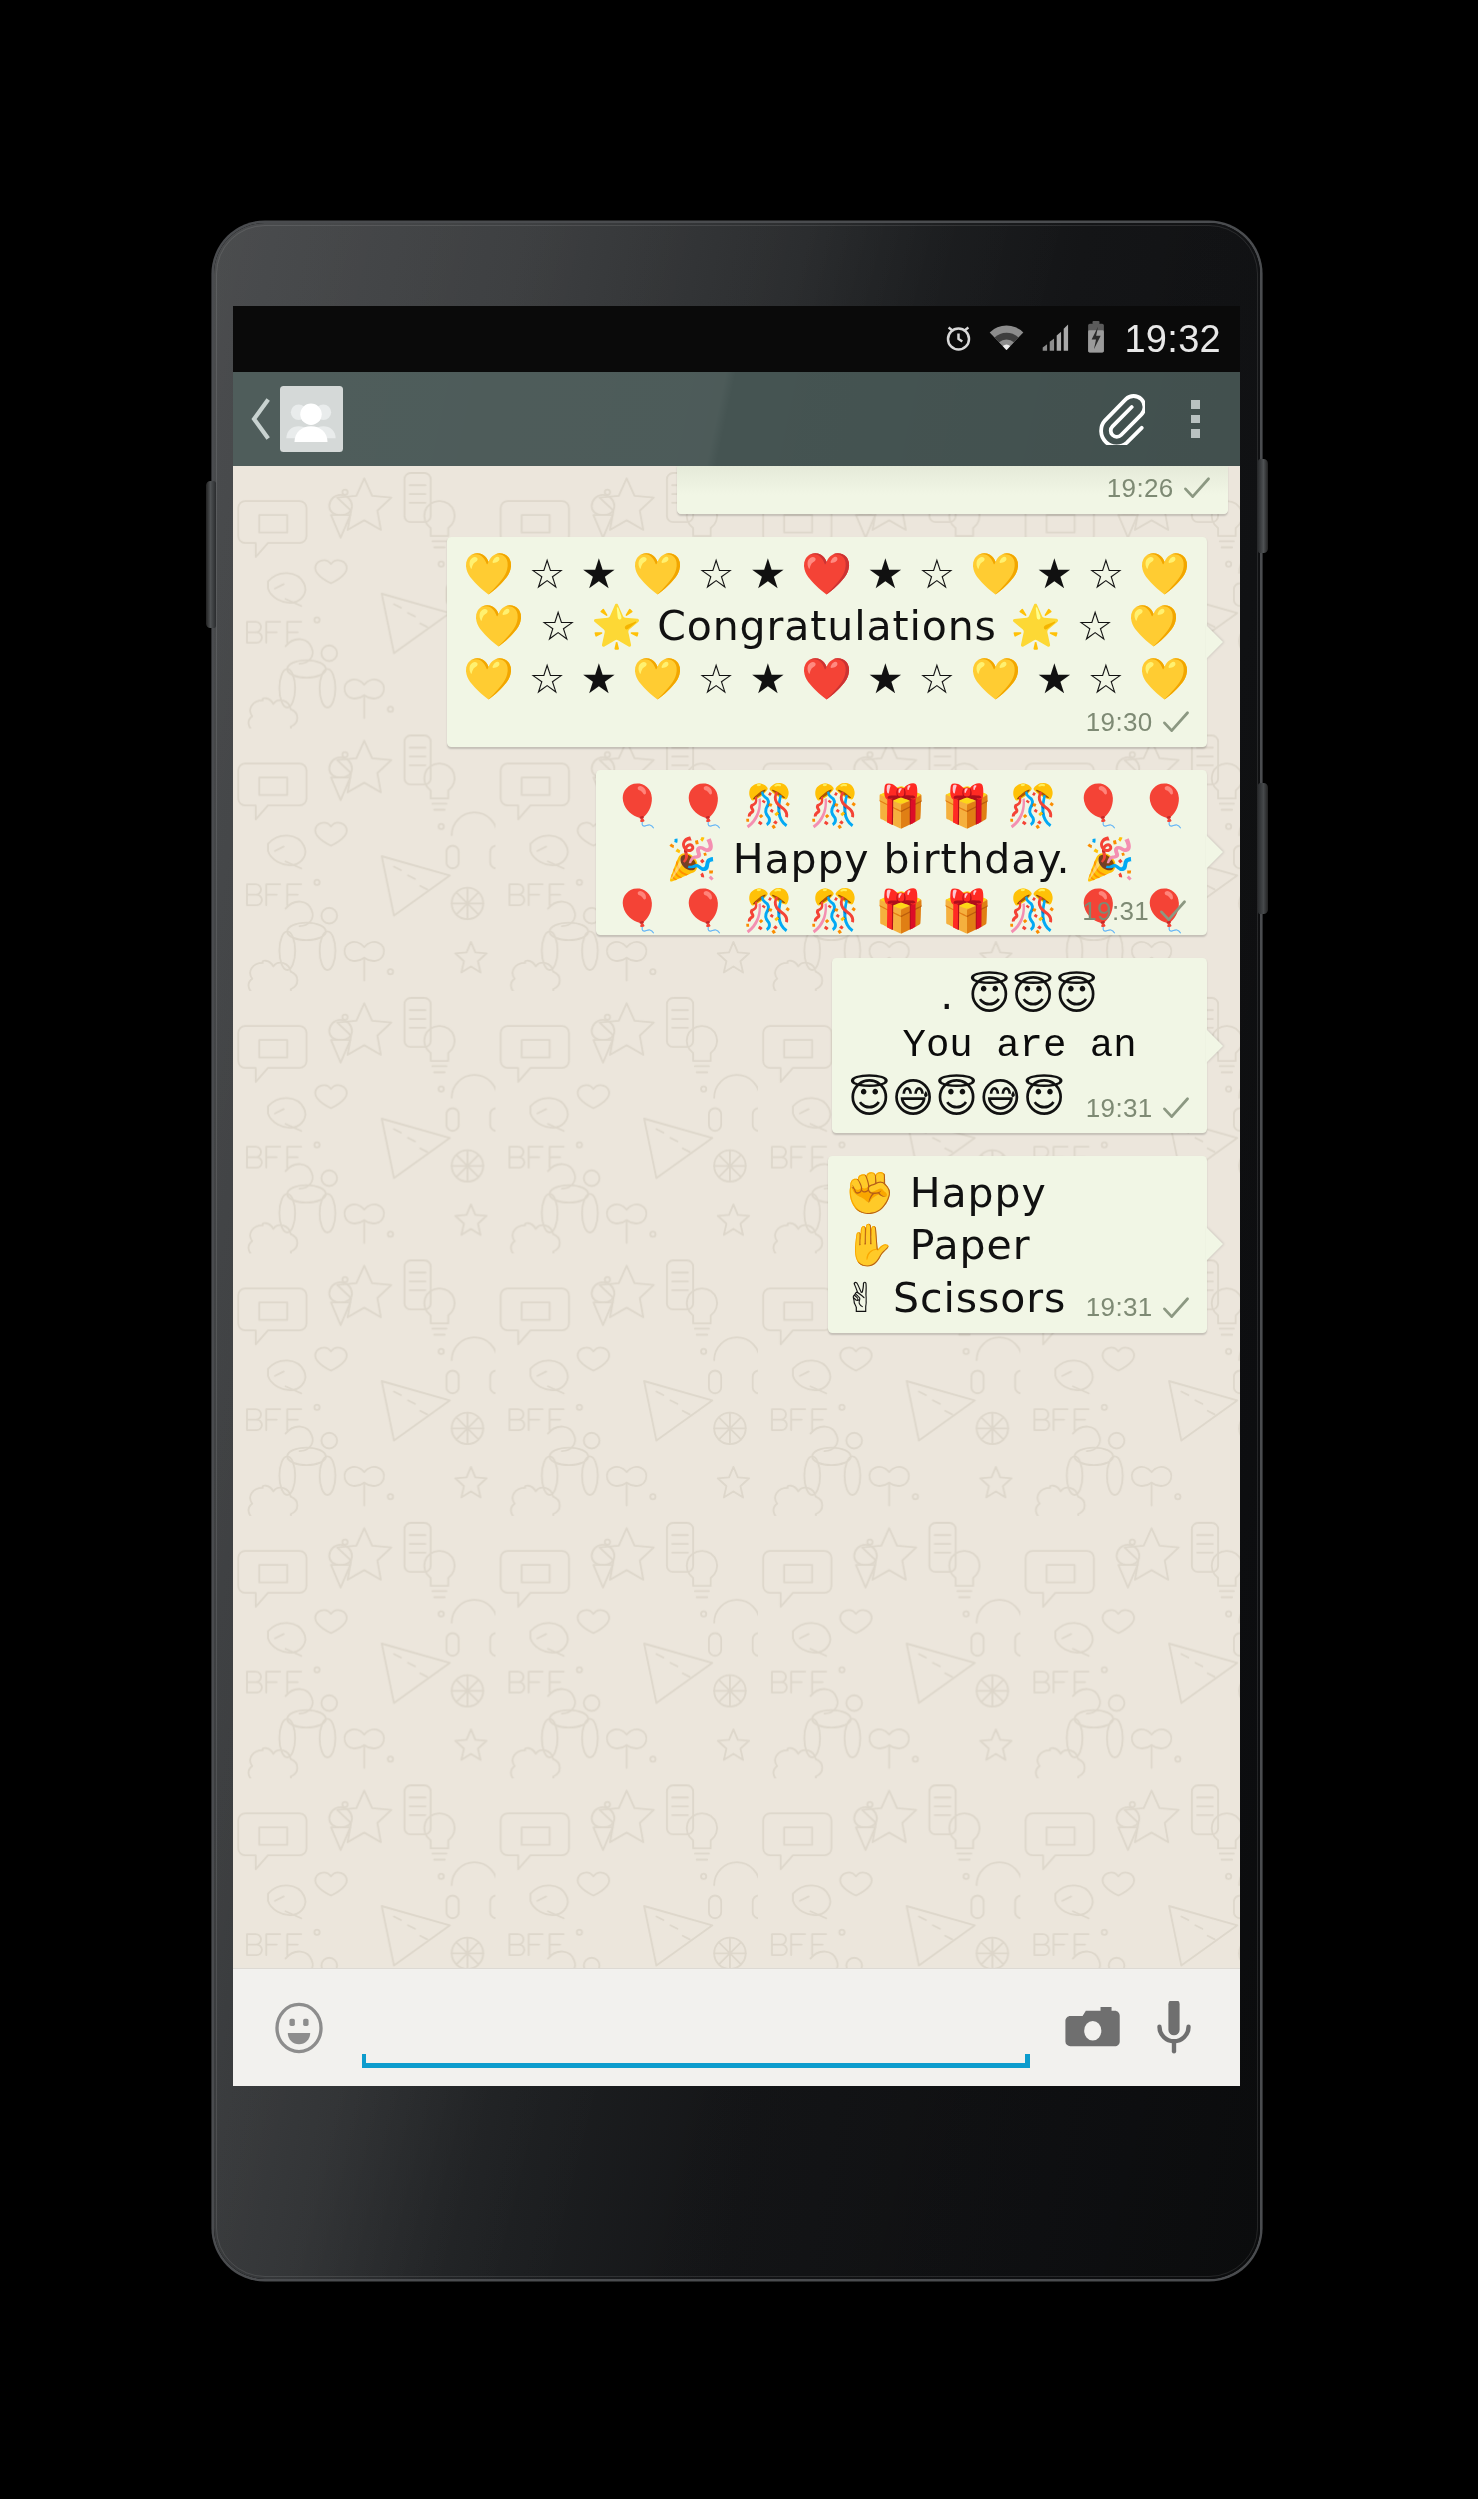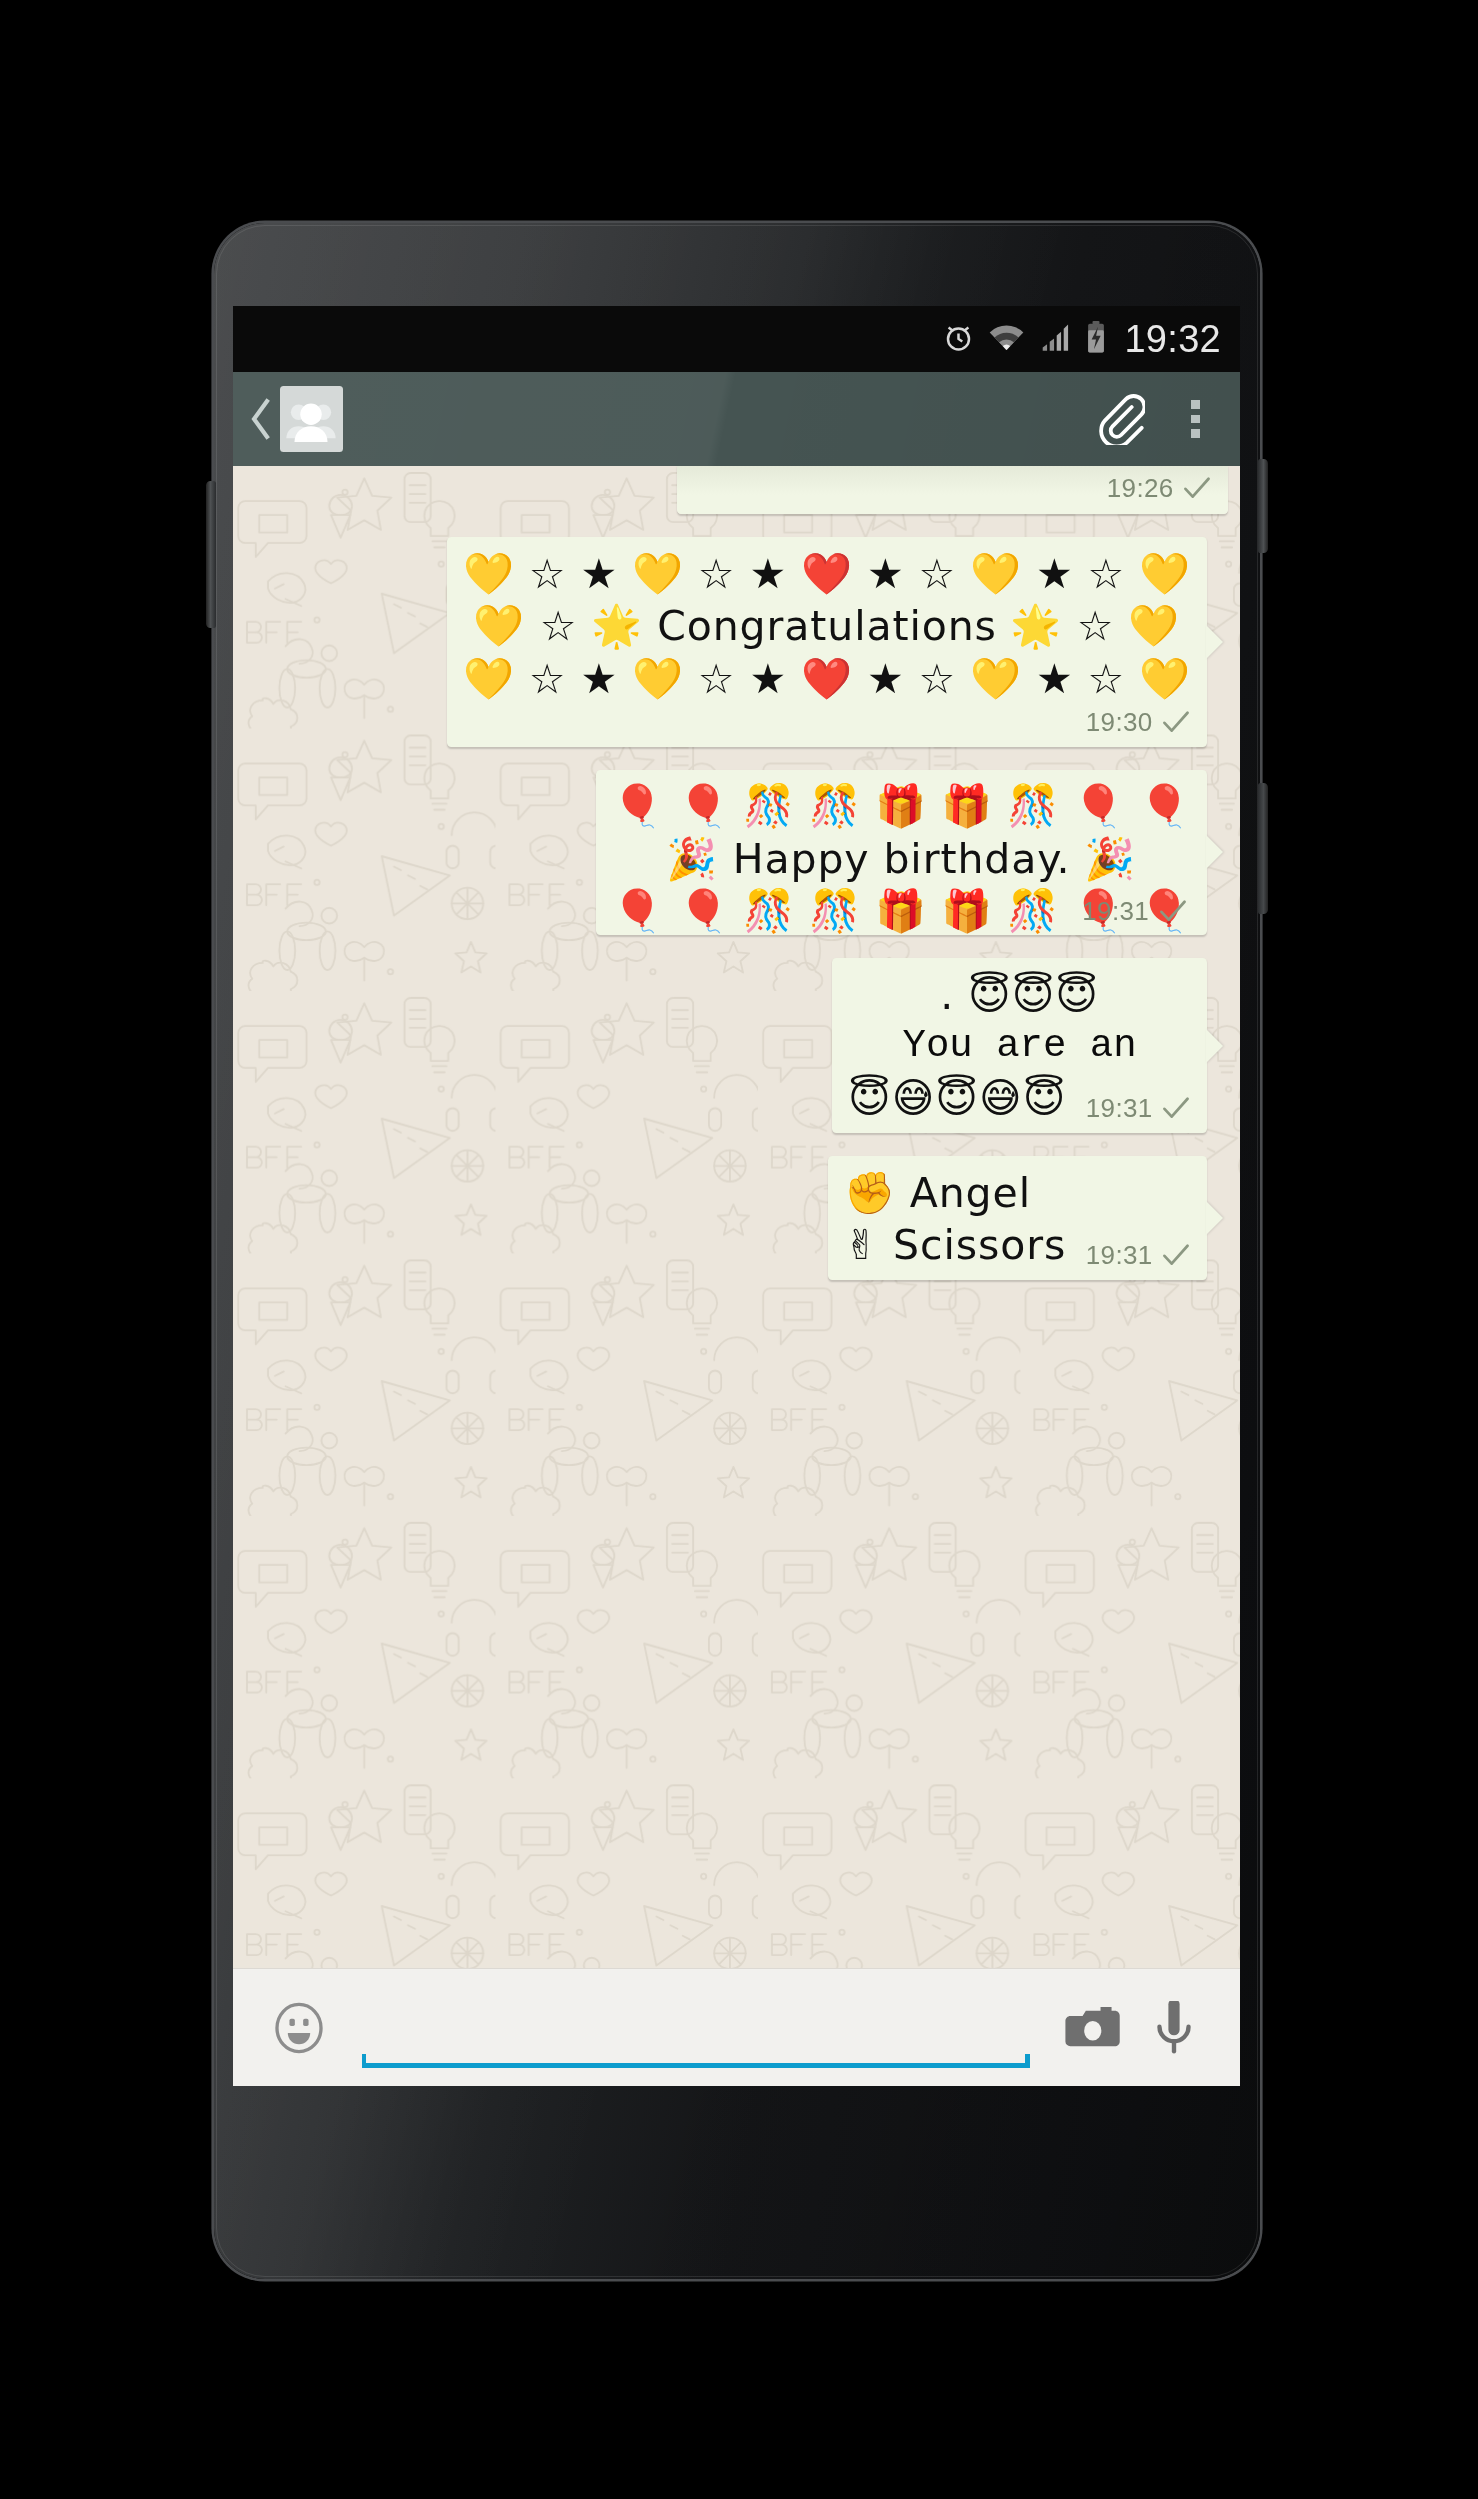--- a/index.html
+++ b/index.html
@@ -526,21 +526,22 @@
               <span class="time">19:31</span>
               <svg width="30" height="26" viewBox="0 0 20 18">
                 <path d="M2 9.6 7 15 18 2.6" fill="none" stroke="#8c9882" stroke-width="1.9" stroke-linecap="round" stroke-linejoin="round"></path>
               </svg>
             </span>
           </div>
         </div>
 
         <div class="msg-row">
           <div class="bubble" style="margin-right:21px;">
-            <div class="emoji-line">✊ Angel</div>
+            <div class="emoji-line">✊ Happy</div>
+            <div class="emoji-line">✋ Paper</div>
             <div class="emoji-line" style="display:inline-block;">✌ Scissors</div>
             <span class="meta-inline">
               <span class="time">19:31</span>
               <svg width="30" height="26" viewBox="0 0 20 18">
                 <path d="M2 9.6 7 15 18 2.6" fill="none" stroke="#8c9882" stroke-width="1.9" stroke-linecap="round" stroke-linejoin="round"></path>
               </svg>
             </span>
           </div>
         </div>
 

